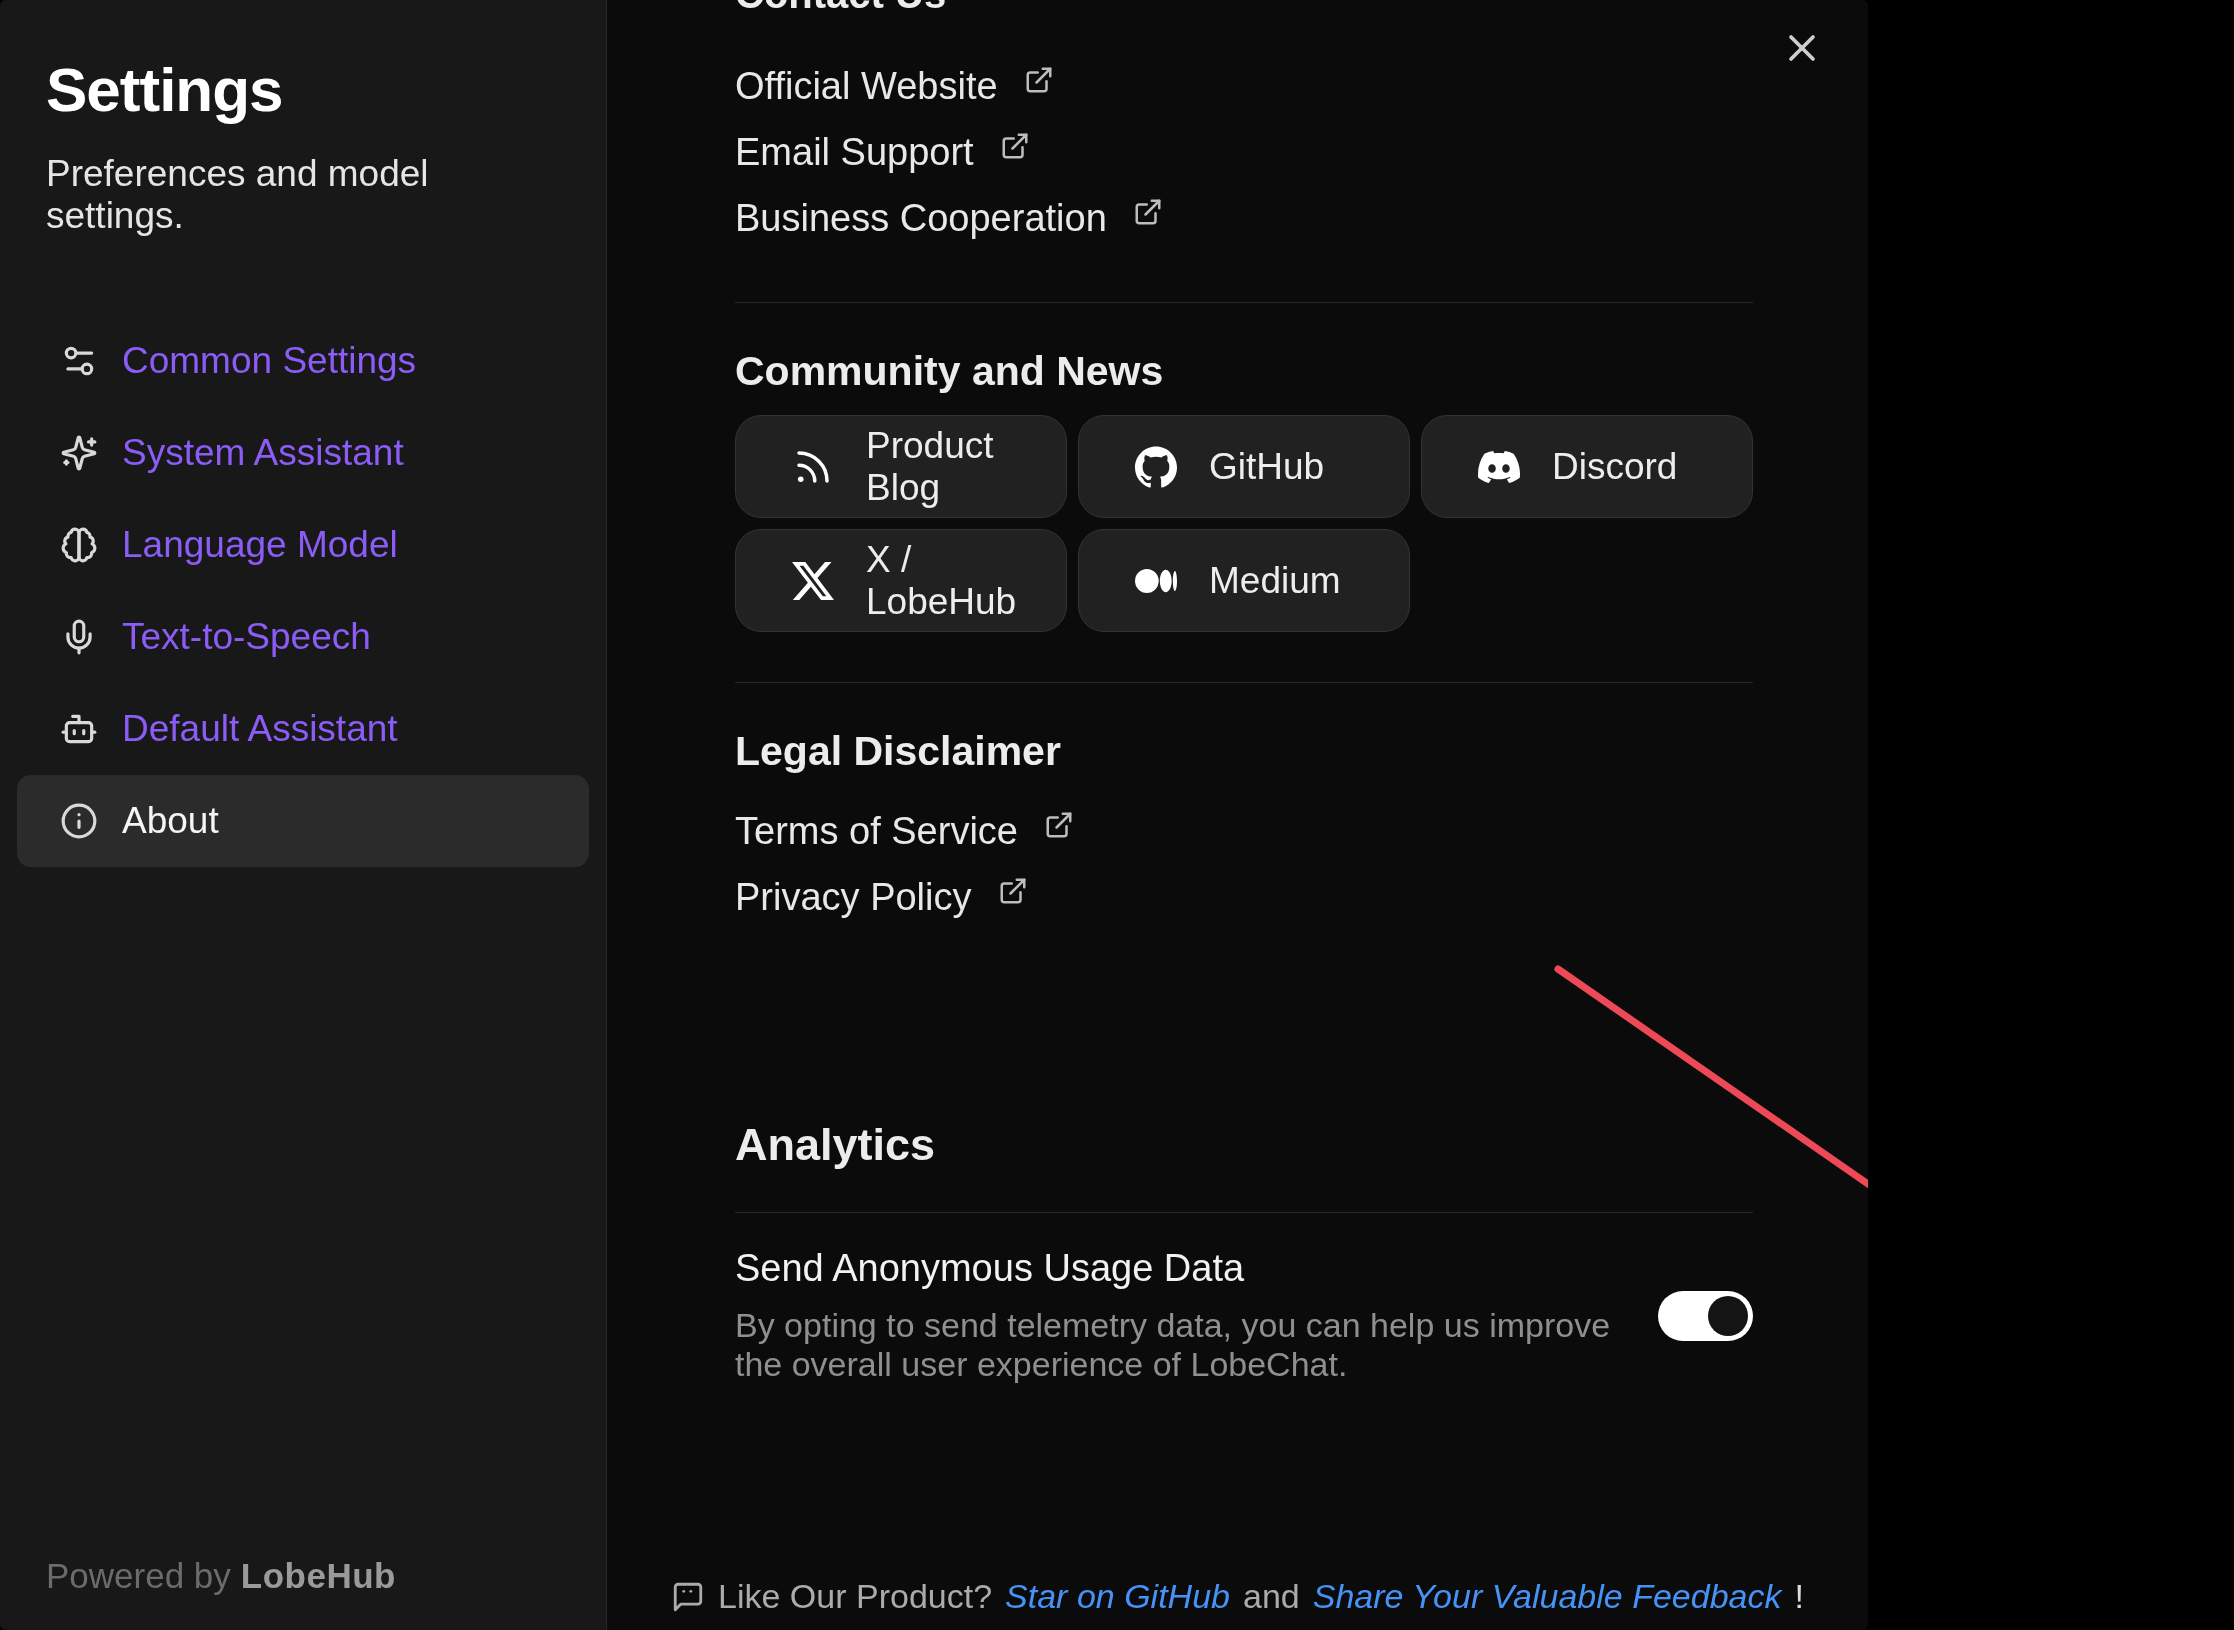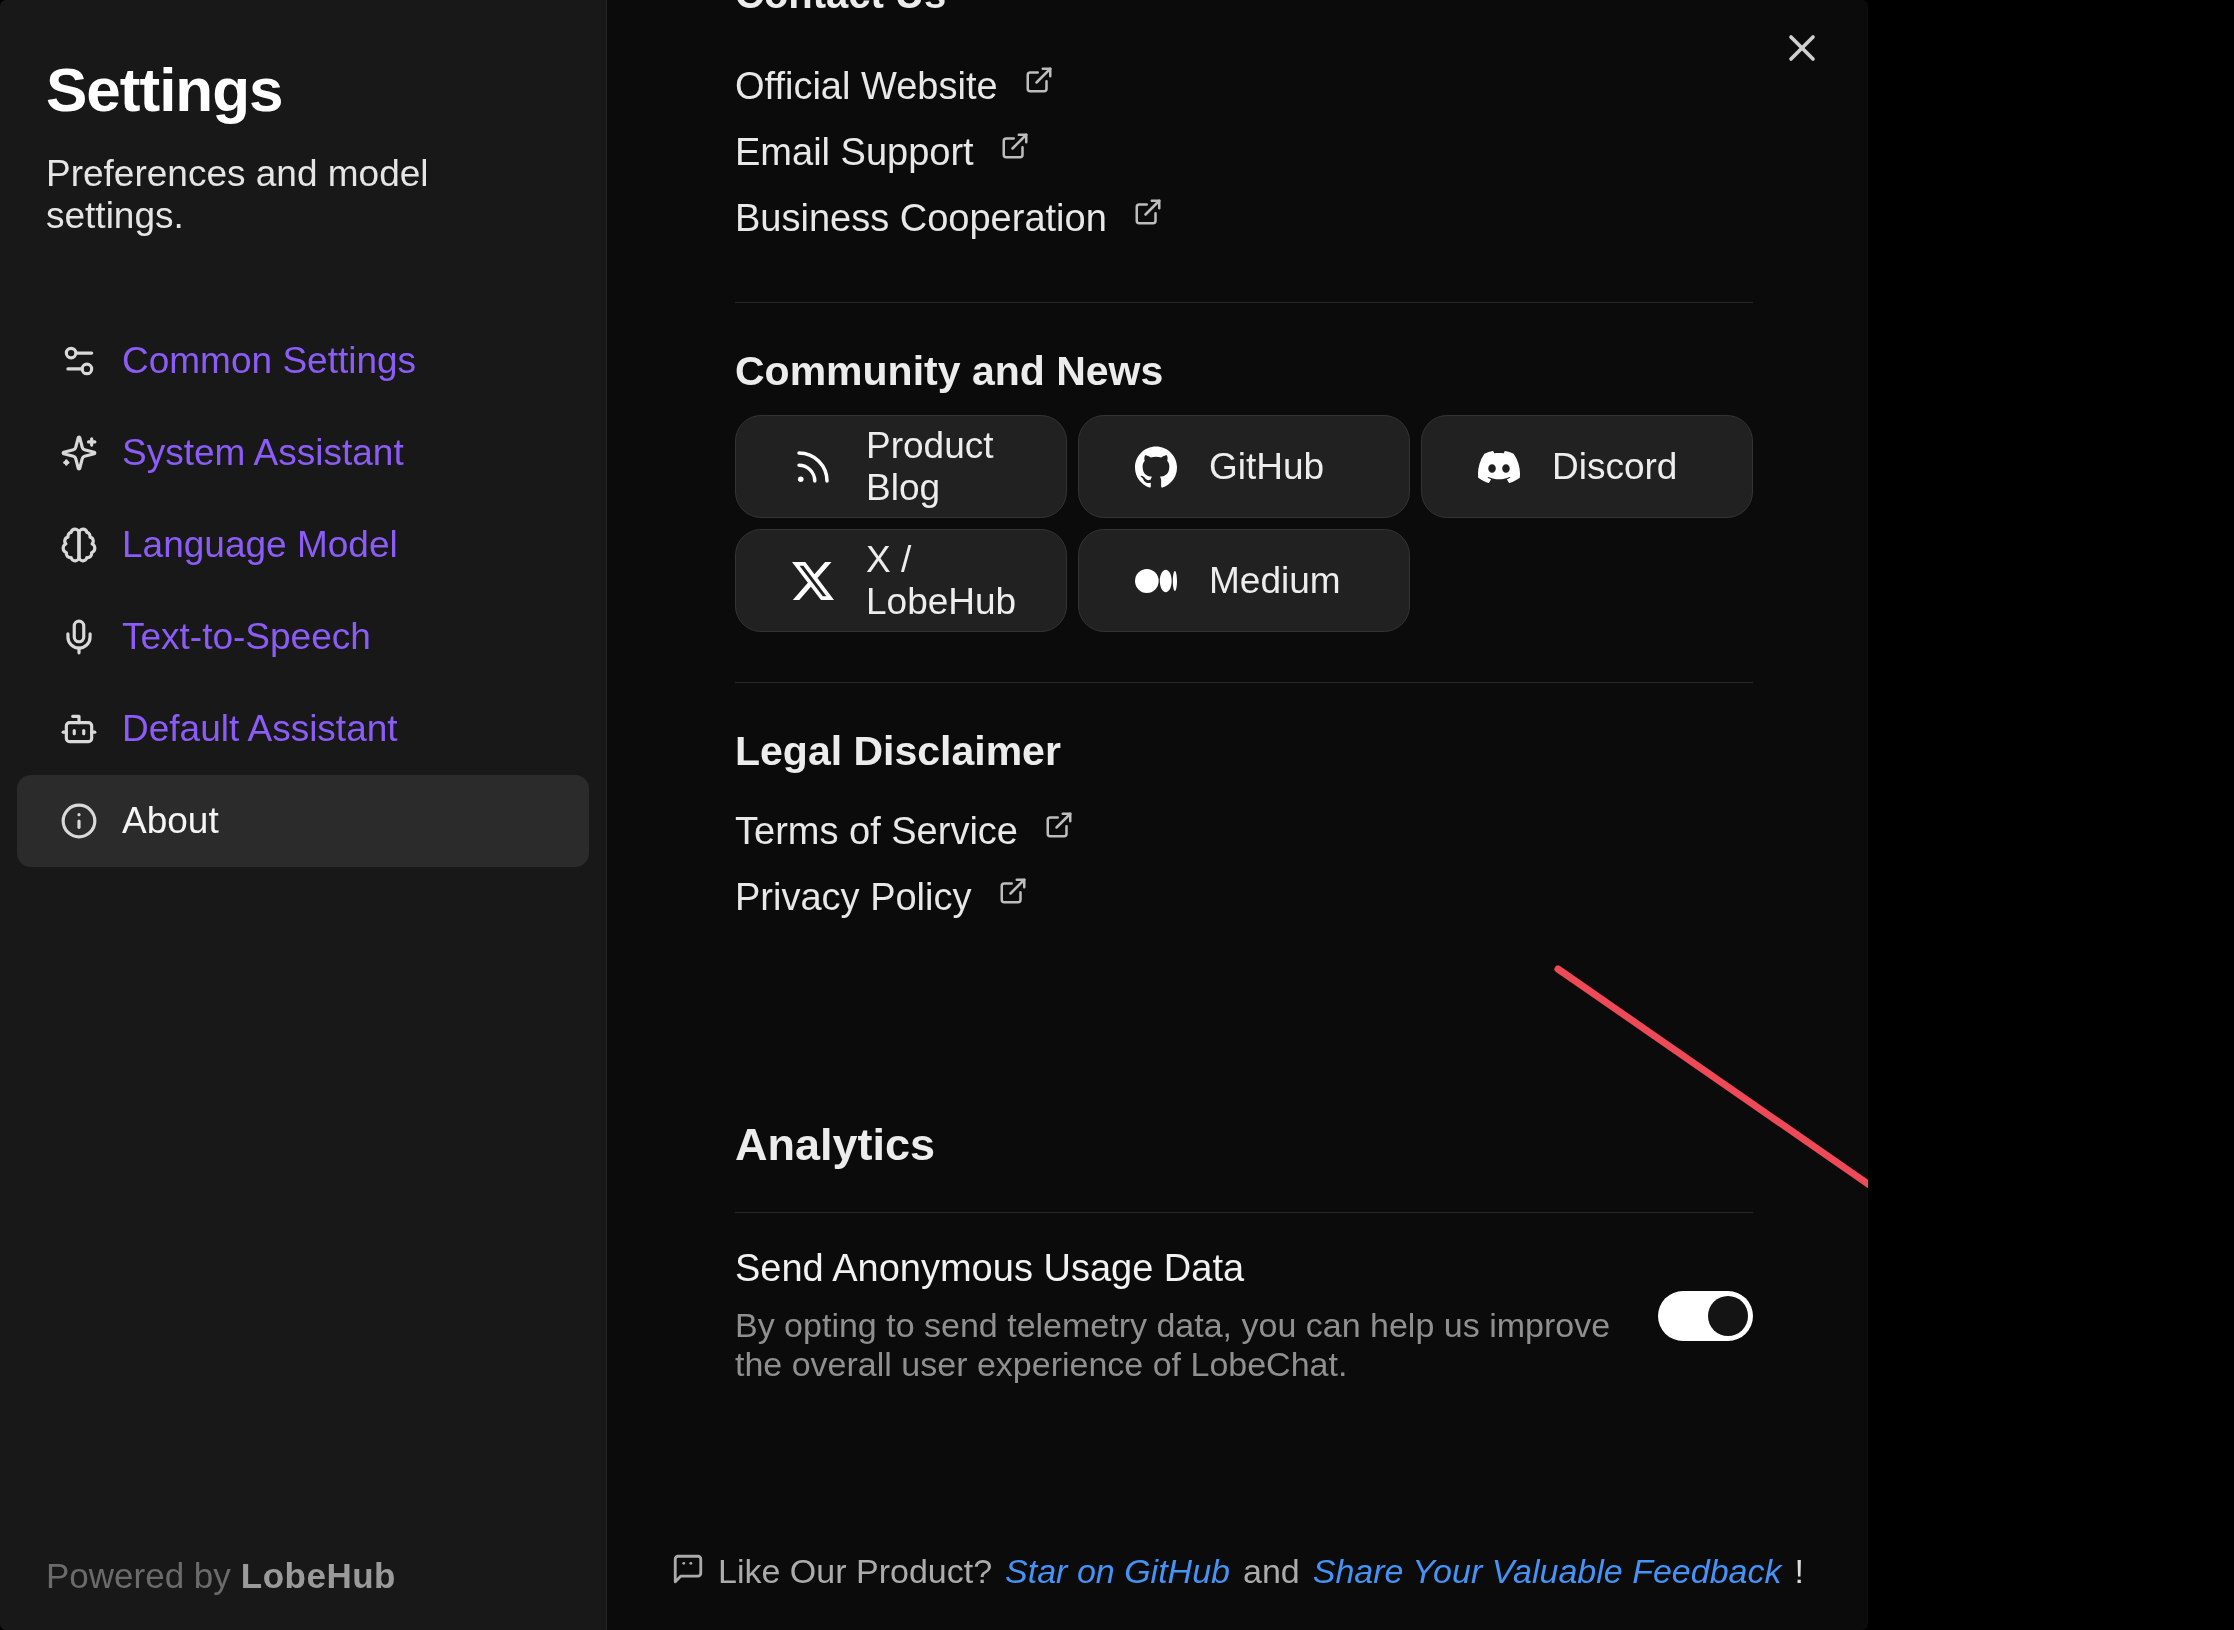--- a/index.html
+++ b/index.html
@@ -46,21 +46,21 @@
 
   .setting-row { margin-top:34px; display:flex; align-items:center; justify-content:flex-start; }
   .setting-label { font-size:38px; color:#f2f2f2; }
   .setting-desc { margin-top:16px; font-size:34px; color:#8f8f8f; }
 
   .toggle { position:relative; width:95px; height:50px; border-radius:25px; background:#ffffff; flex:none; cursor:pointer; }
   .toggle .knob { position:absolute; top:5px; right:5px; width:40px; height:40px; border-radius:50%; background:#141414; }
 
   .close-btn { position:absolute; top:26px; right:44px; width:44px; height:44px; color:#cfcfcf; cursor:pointer; }
 
-  .main-footer { position:absolute; left:0; right:0; bottom:39px; display:flex; align-items:flex-start; justify-content:center; gap:13px; font-size:34px; color:#ababab; }
+  .main-footer { position:absolute; left:0; right:0; bottom:14px; display:flex; align-items:center; justify-content:center; gap:13px; font-size:34px; color:#ababab; }
   .main-footer .icon { width:34px; height:34px; color:#ababab; }
   .main-footer a { color:#4693f8; text-decoration:none; cursor:pointer;font-style:italic; }
   .main-footer .bang { color:#dcdcdc; }
 
   .arrow-overlay { position:absolute; inset:0; pointer-events:none; z-index:50; }
 </style>
 </head>
 <body>
 
 <div class="app">

